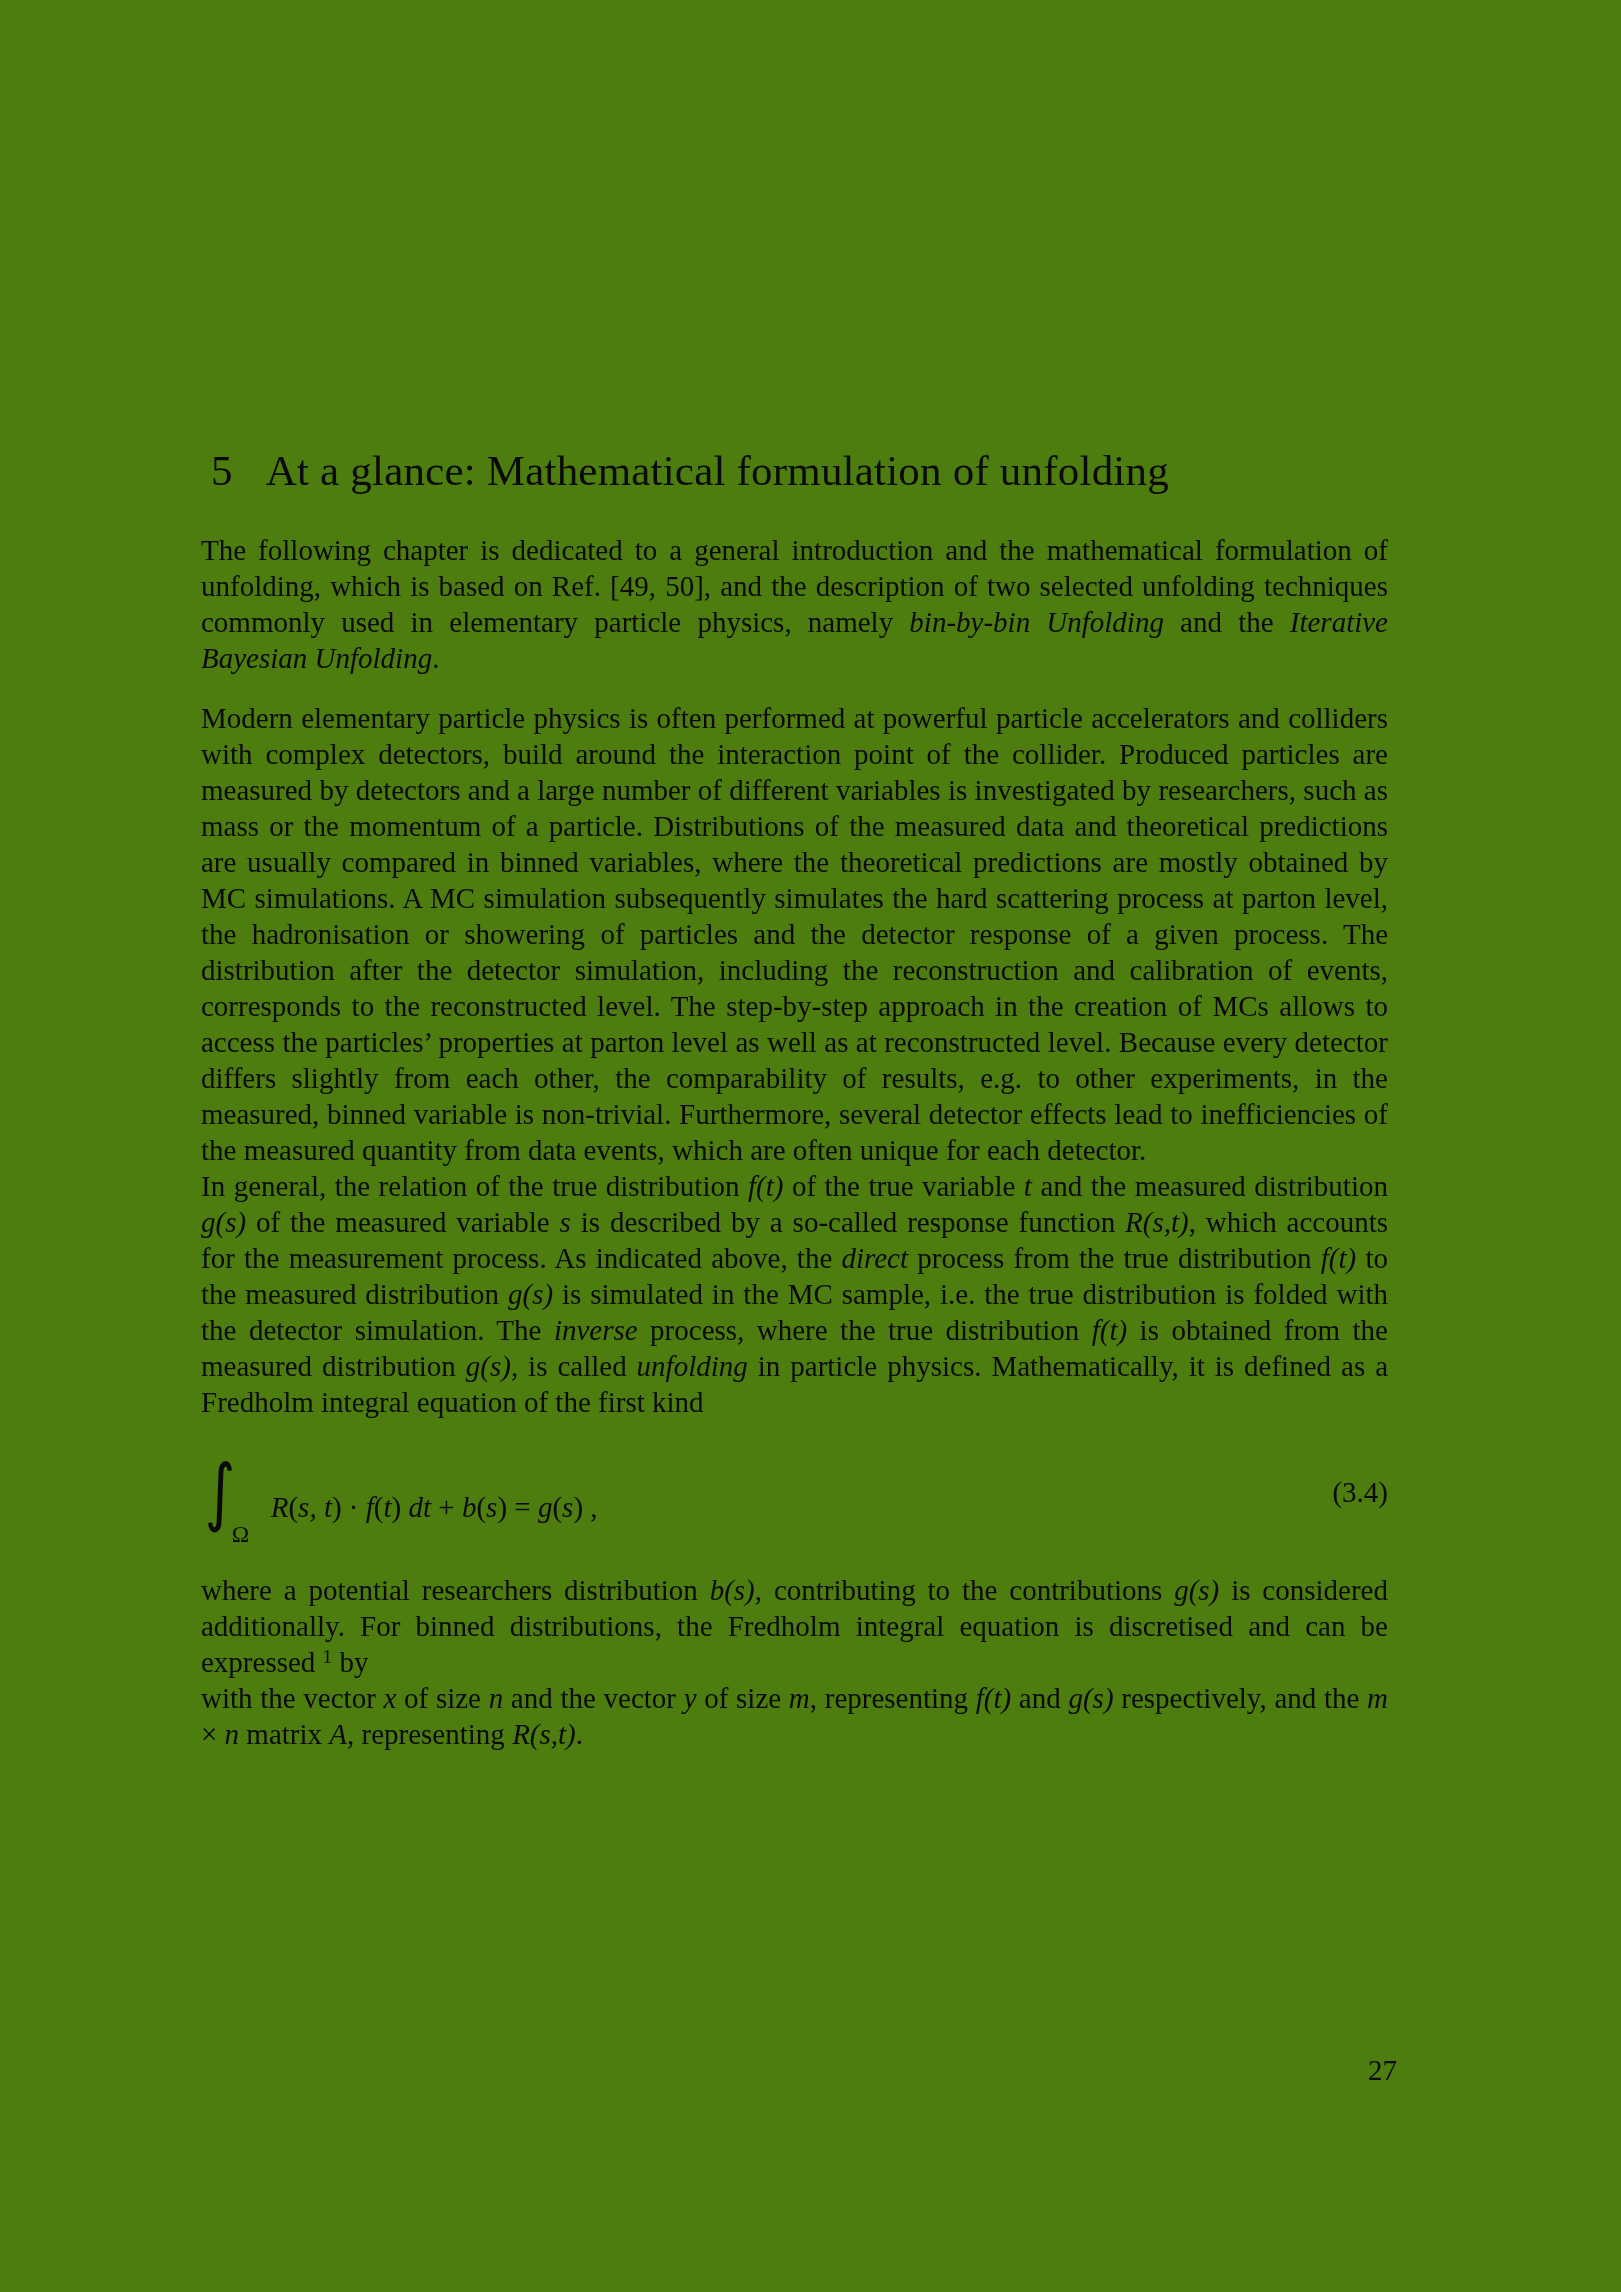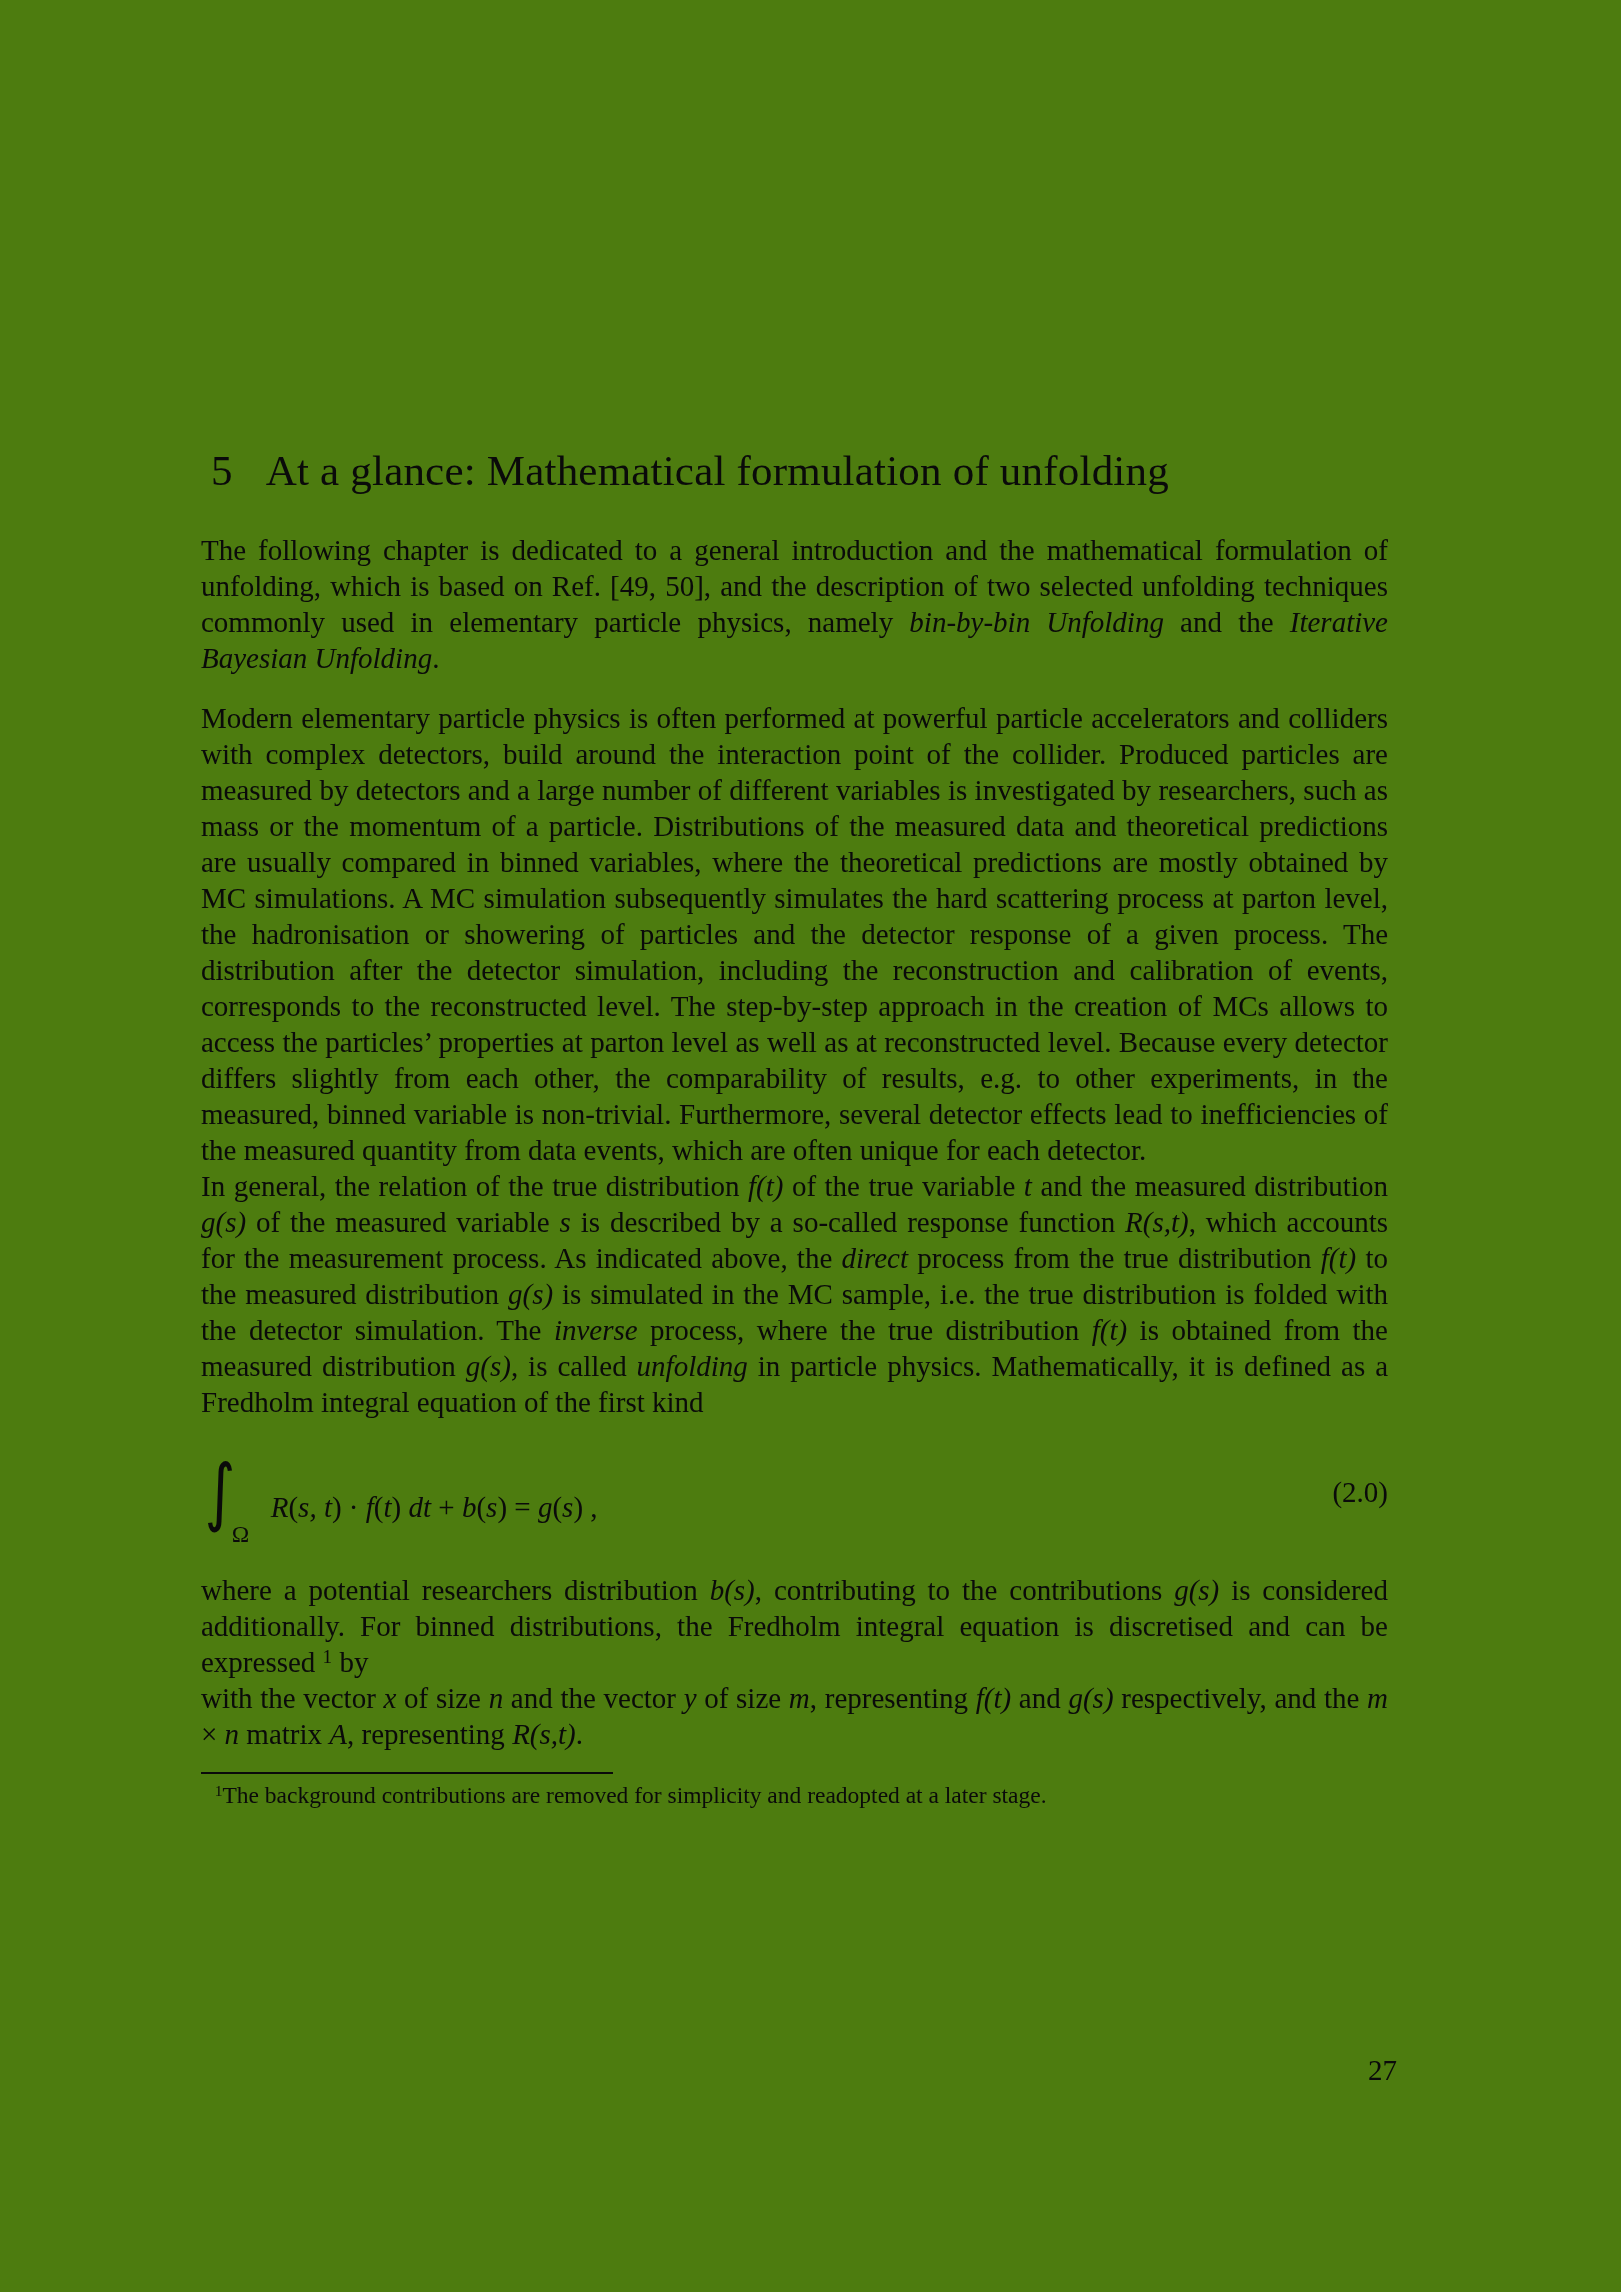--- a/index.html
+++ b/index.html
@@ -108,31 +108,27 @@
     <p class="p1"><span>The following chapter is dedicated to a general introduction and the mathematical formulation of unfolding, which is based on Ref. [49, 50], and the description of two selected unfolding techniques commonly used in elementary particle physics, namely </span><span class="it">bin-by-bin Unfolding</span><span> and the </span><span class="it">Iterative Bayesian Unfolding</span><span>.</span></p>
 
     <p><span>Modern elementary particle physics is often performed at powerful particle accelerators and colliders with complex detectors, build around the interaction point of the collider. Produced particles are measured by detectors and a large number of different variables is investigated by researchers, such as mass or the momentum of a particle. Distributions of the measured data and theoretical predictions are usually compared in binned variables, where the theoretical predictions are mostly obtained by MC simulations. A MC simulation subsequently simulates the hard scattering process at parton level, the hadronisation or showering of particles and the detector response of a given process. The distribution after the detector simulation, including the reconstruction and calibration of events, corresponds to the reconstructed level. The step-by-step approach in the creation of MCs allows to access the particles’ properties at parton level as well as at reconstructed level. Because every detector differs slightly from each other, the comparability of results, e.g. to other experiments, in the measured, binned variable is non-trivial. Furthermore, several detector effects lead to inefficiencies of the measured quantity from data events, which are often unique for each detector.</span></p>
 
     <p><span>In general, the relation of the true distribution </span><span class="it">f(t)</span><span> of the true variable </span><span class="it">t</span><span> and the measured distribution </span><span class="it">g(s)</span><span> of the measured variable </span><span class="it">s</span><span> is described by a so-called response function </span><span class="it">R(s,t)</span><span>, which accounts for the measurement process. As indicated above, the </span><span class="it">direct</span><span> process from the true distribution </span><span class="it">f(t)</span><span> to the measured distribution </span><span class="it">g(s)</span><span> is simulated in the MC sample, i.e. the true distribution is folded with the detector simulation. The </span><span class="it">inverse</span><span> process, where the true distribution </span><span class="it">f(t)</span><span> is obtained from the measured distribution </span><span class="it">g(s)</span><span>, is called </span><span class="it">unfolding</span><span> in particle physics. Mathematically, it is defined as a Fredholm integral equation of the first kind</span></p>
 
     <div class="display-eq eq1">
       <span class="eq-center">
         <span class="int-wrap"><span class="int-sign">∫</span><span class="int-sub">Ω</span></span><span class="eq-math"><span class="it">R</span><span>(</span><span class="it">s, t</span><span>) · </span><span class="it">f</span><span>(</span><span class="it">t</span><span>) </span><span class="it">dt</span><span> + </span><span class="it">b</span><span>(</span><span class="it">s</span><span>) = </span><span class="it">g</span><span>(</span><span class="it">s</span><span>) ,</span></span>
       </span>
-      <span class="eq-label">(2.0)</span>
+      <span class="eq-label">(3.4)</span>
     </div>
 
     <p><span>where a potential researchers distribution </span><span class="it">b(s)</span><span>, contributing to the contributions </span><span class="it">g(s)</span><span> is considered additionally. For binned distributions, the Fredholm integral equation is discretised and can be expressed </span><sup class="fnmark">1</sup><span> by</span></p>
 
 
     <p><span>with the vector </span><span class="it">x</span><span> of size </span><span class="it">n</span><span> and the vector </span><span class="it">y</span><span> of size </span><span class="it">m</span><span>, representing </span><span class="it">f(t)</span><span> and </span><span class="it">g(s)</span><span> respectively, and the </span><span class="it">m</span><span> × </span><span class="it">n</span><span> matrix </span><span class="it">A</span><span>, representing </span><span class="it">R(s,t)</span><span>.</span></p>
 
-    <div class="footnote-block">
-      <div class="footnote-rule"></div>
-      <p class="footnote-text"><sup class="fnmark">1</sup><span>The background contributions are removed for simplicity and readopted at a later stage.</span></p>
-    </div>
 
   </div>
 
   <div class="page-number">27</div>
 
 </div>
 
 
 </body></html>

